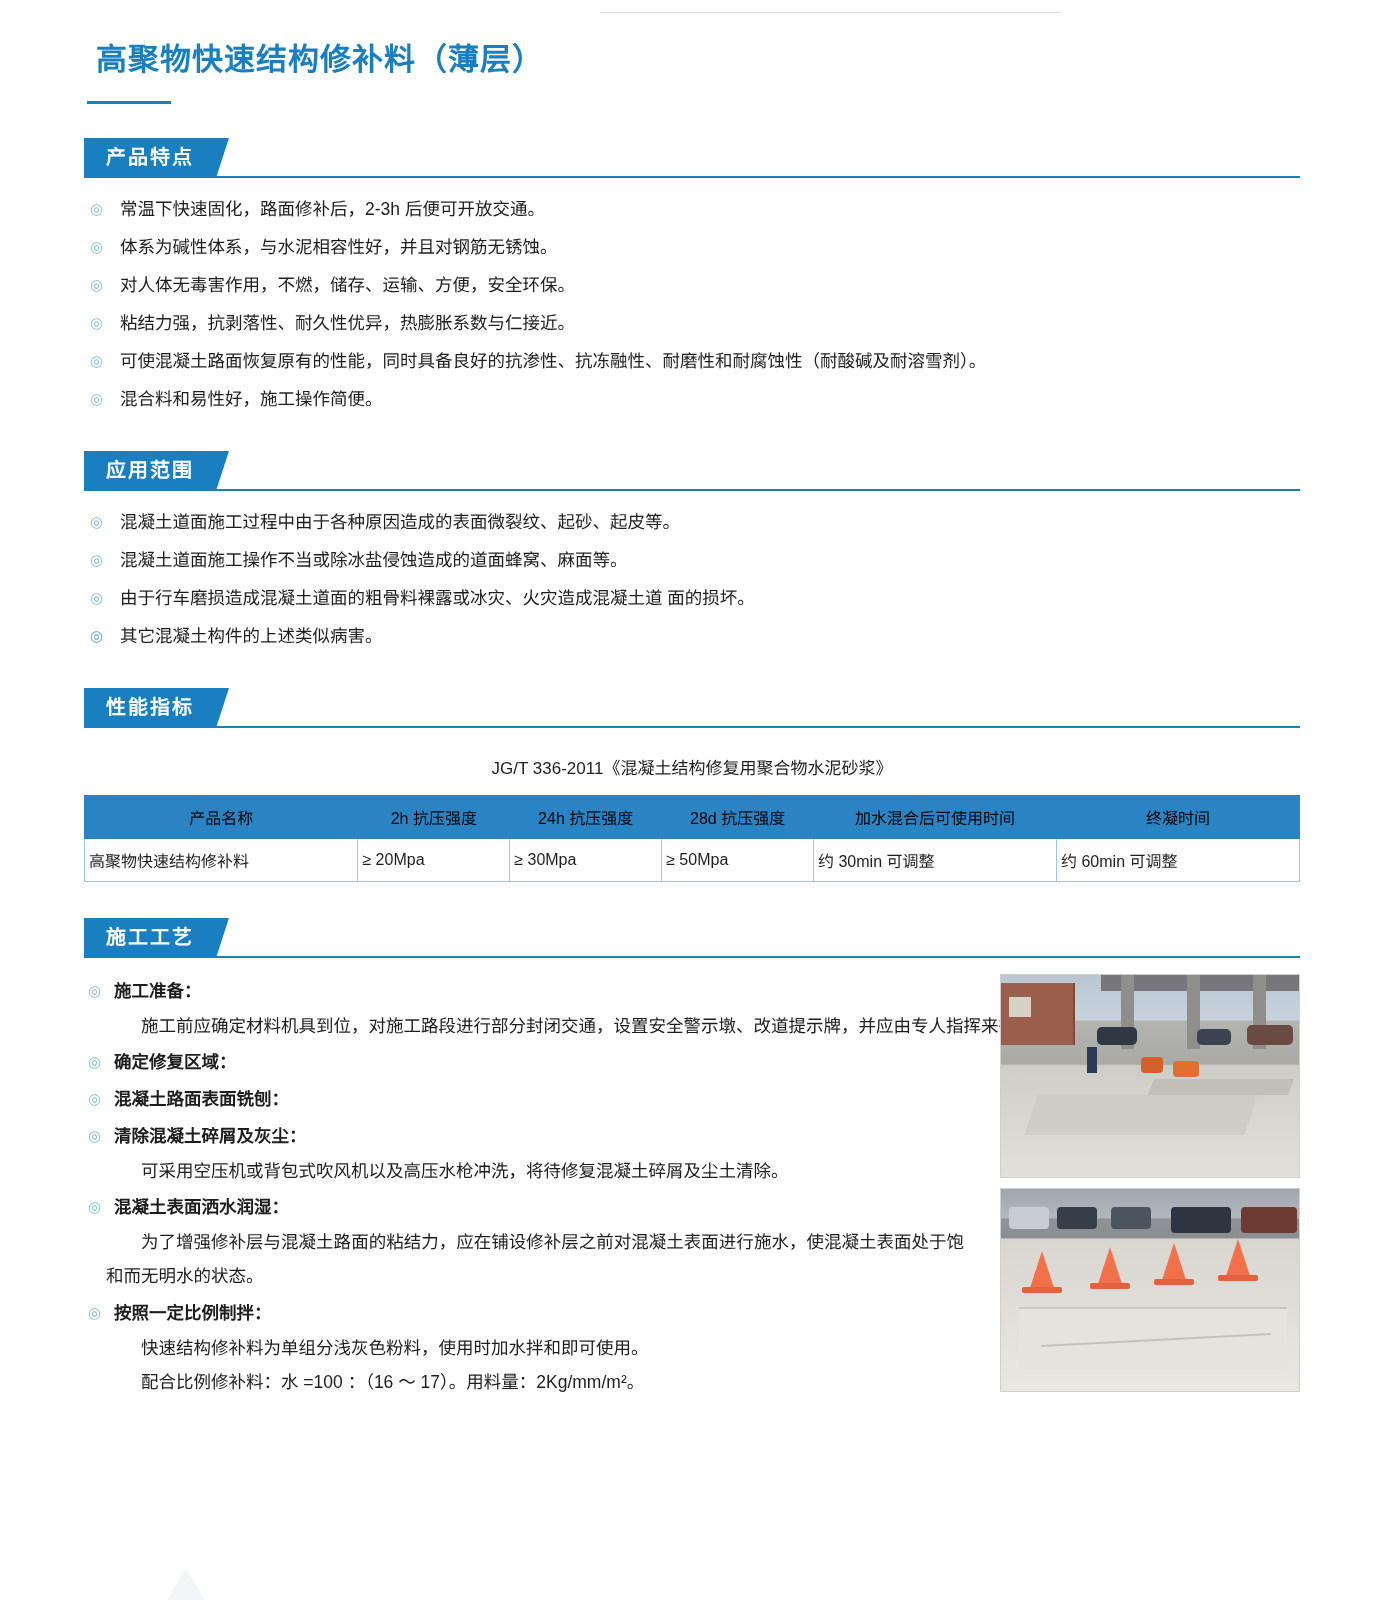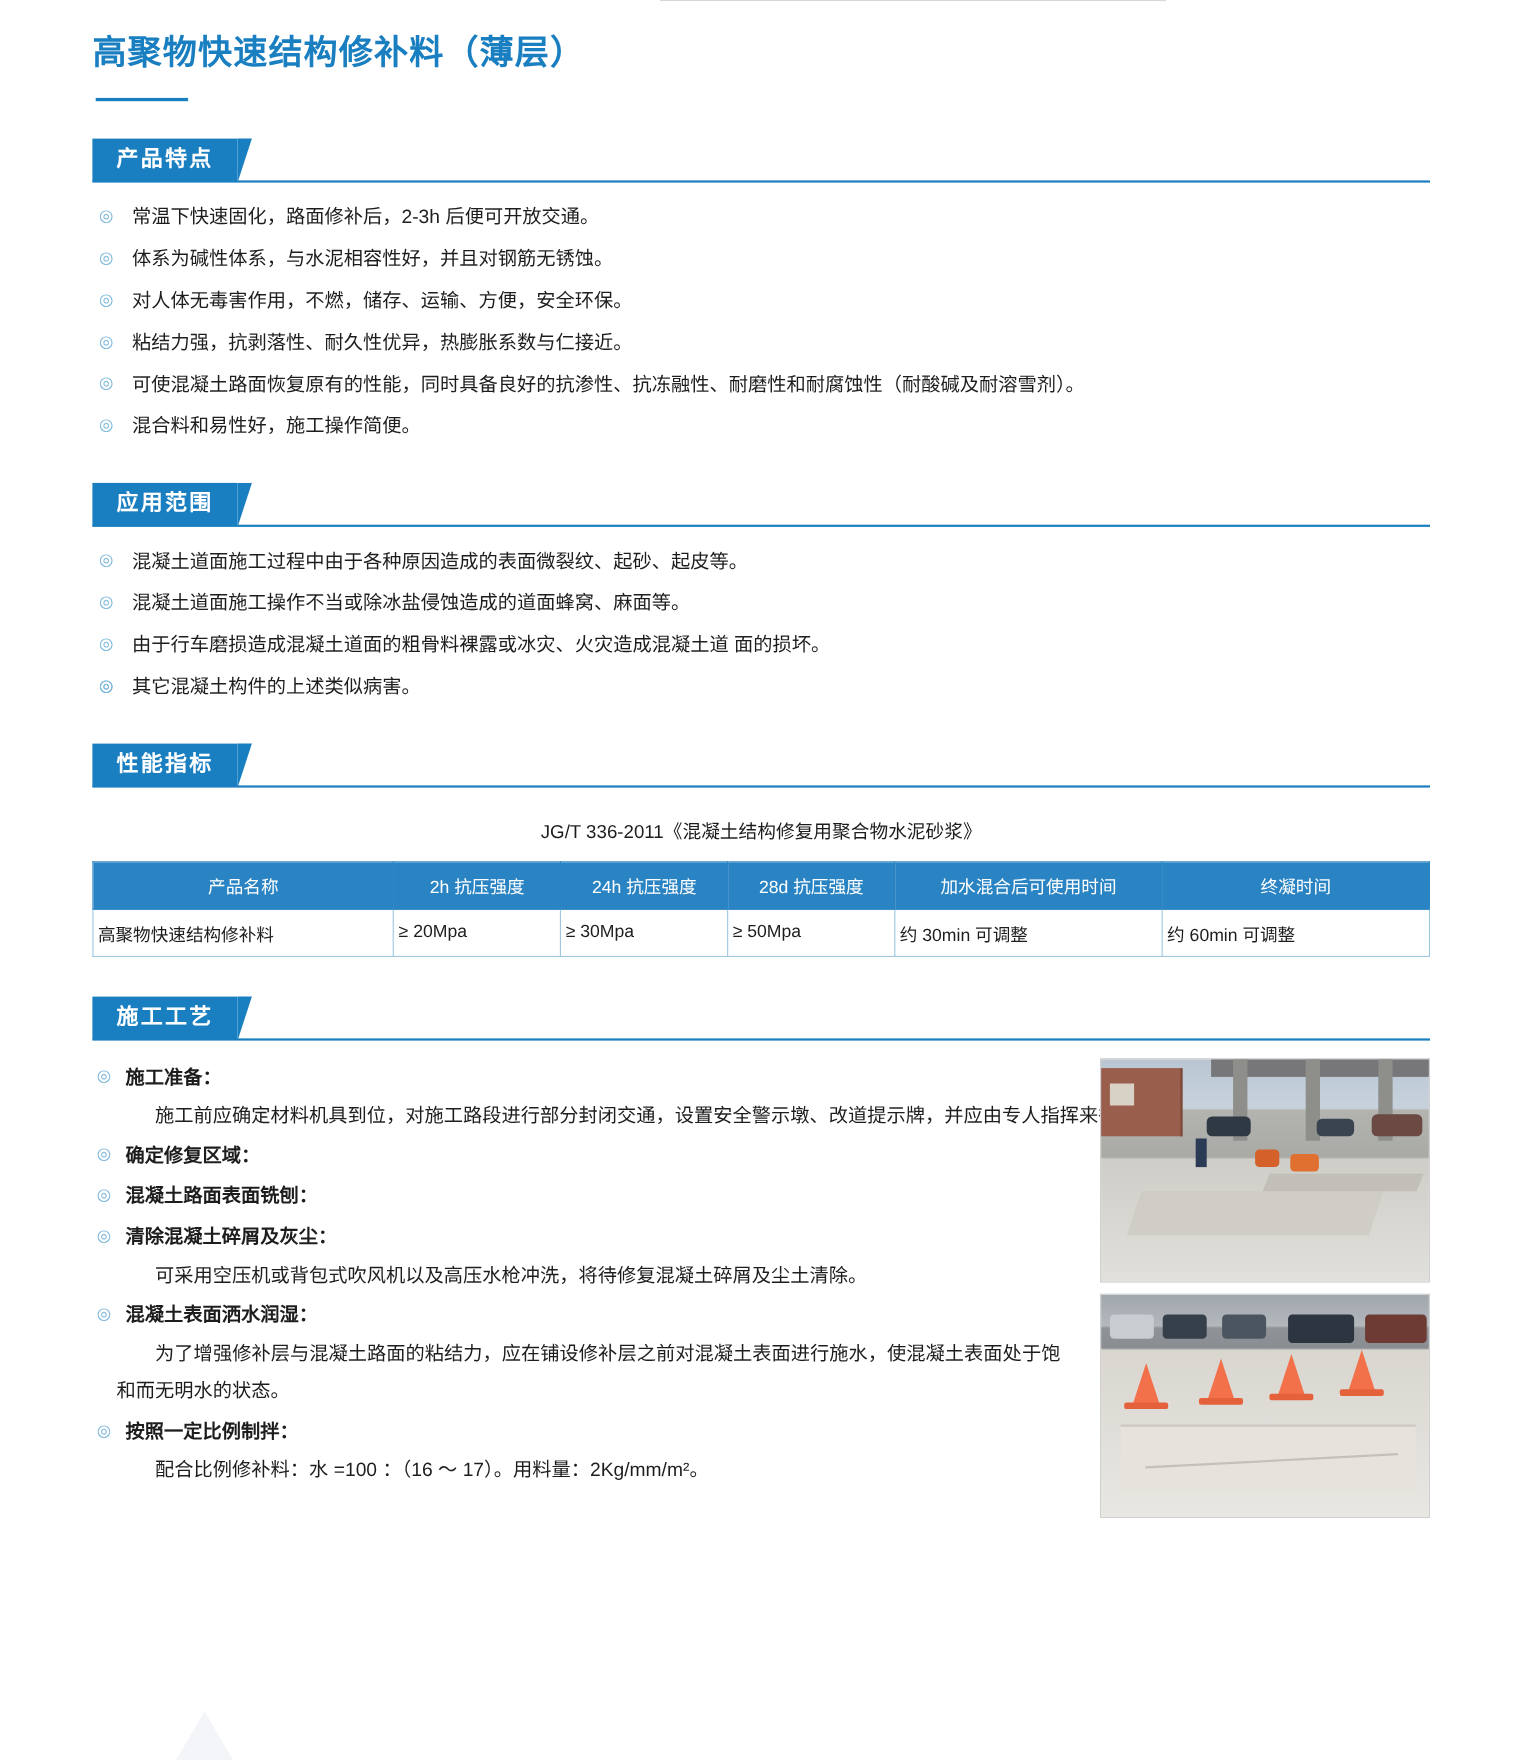--- a/index.html
+++ b/index.html
@@ -23,21 +23,21 @@
     padding: 0 84px 0 84px;
   }
 
   
   .doc-title {
     font-size: 31px;
     font-weight: bold;
     color: #1a7fc1;
     letter-spacing: 1px;
     padding-top: 22px;
-    margin: 0;
+    margin: 12px;
   }
   .title-rule {
     width: 84px;
     height: 3px;
     background: #1a7fc1;
     margin: 22px 0 0 3px;
   }
 
   
   .intro {
@@ -121,21 +121,21 @@
 
   
   table.perf {
     width: 100%;
     border-collapse: collapse;
     margin-top: 4px;
     table-layout: fixed;
   }
   table.perf th {
     background: #2a84c4;
-    color: #ffffff;
+    color: #000000;
     font-size: 16px;
     font-weight: normal;
     padding: 9px 4px;
     border: 1px solid #2a84c4;
     text-align: center;
   }
   table.perf td {
     font-size: 16px;
     padding: 9px 4px;
     border: 1px solid #9cc7e3;
@@ -440,20 +440,21 @@
           <span>混凝土表面洒水润湿：</span>
         </div>
         <div class="proc-body">为了增强修补层与混凝土路面的粘结力，应在铺设修补层之前对混凝土表面进行施水，使混凝土表面处于饱和而无明水的状态。</div>
       </div>
 
       <div class="proc-item">
         <div class="proc-head">
           <span class="marker">◎</span>
           <span>按照一定比例制拌：</span>
         </div>
+        <div class="proc-body">快速结构修补料为单组分浅灰色粉料，使用时加水拌和即可使用。</div>
         <div class="proc-body">配合比例修补料：水 =100 ：（16 ～ 17）。用料量：2Kg/mm/m²。</div>
       </div>
 
     </div>
   </div>
 
   <div class="bottom-mark"></div>
 
 </div>
 

